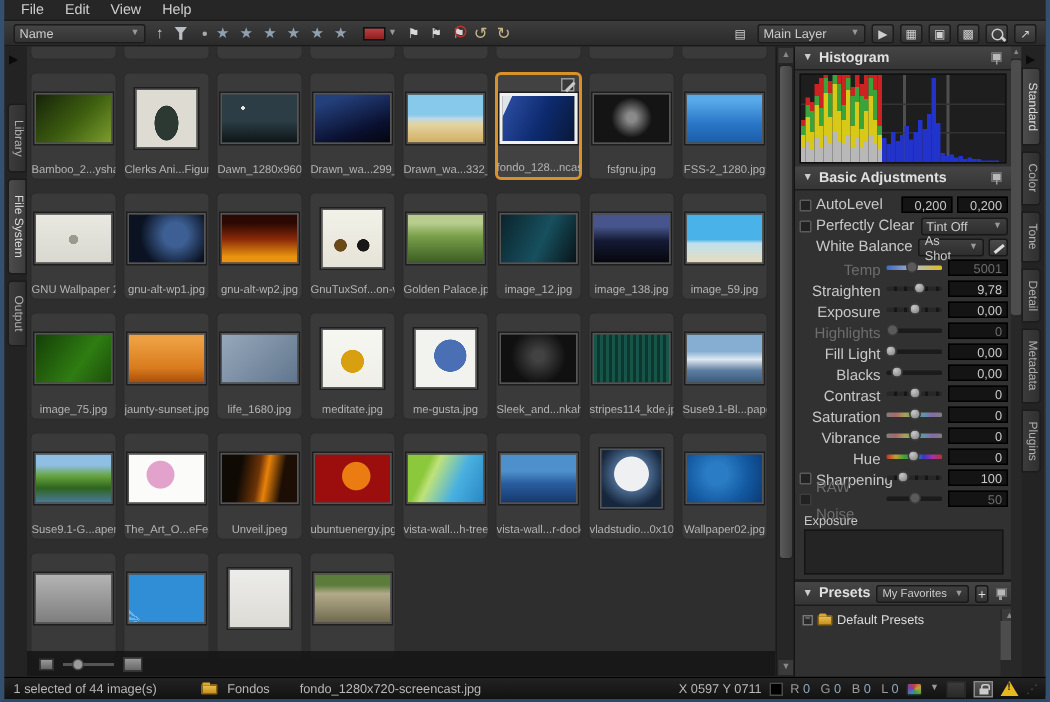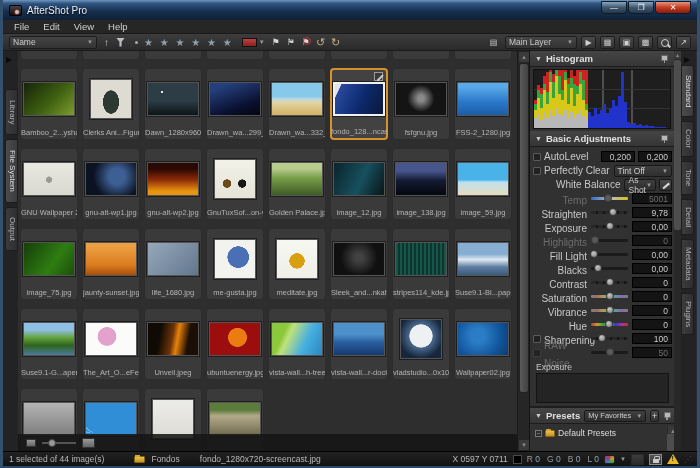--- a/index.html
+++ b/index.html
@@ -141,29 +141,20 @@
   .lockbox:after { content:""; position:absolute; left:2.5px; top:4.5px; width:6px; height:4px; background:#ccc; }
   .warn { width:0; height:0; border-left:6px solid transparent; border-right:6px solid transparent; border-bottom:10px solid #e8b820; position:relative; }
   .warn:after { content:"!"; position:absolute; left:-1.5px; top:1px; font-size:7px; color:#222; font-weight:bold; }
   .grip { color:#555; font-size:8px; letter-spacing:-1px; }
 </style>
 </head>
 <body>
 
 <div class="win">
 
-  <div class="titlebar">
-    <div class="appicon"></div>
-    <span class="apptitle">AfterShot Pro</span>
-    <div class="winbtns">
-      <div class="wbtn">—</div>
-      <div class="wbtn">❐</div>
-      <div class="wbtn close">✕</div>
-    </div>
-  </div>
 
   <div class="menubar" id="menubar">
       <span class="menu-item">File</span>
       <span class="menu-item">Edit</span>
       <span class="menu-item">View</span>
       <span class="menu-item">Help</span>
     </div>
 
   <div class="toolbar">
     <div class="dd name">
@@ -293,26 +284,26 @@
             </div>
             <div class="gcell">
               <div class="gthumb" style="background: linear-gradient(rgb(237, 160, 66) 10%, rgb(217, 123, 30) 70%, rgb(168, 78, 8));"></div>
               <div class="glabel">jaunty-sunset.jpg</div>
             </div>
             <div class="gcell">
               <div class="gthumb" style="background: linear-gradient(135deg, rgb(151, 168, 186), rgb(97, 118, 142));"></div>
               <div class="glabel">life_1680.jpg</div>
             </div>
             <div class="gcell">
+              <div class="gthumb sq" style="background: radial-gradient(circle at 50% 55%, rgb(216, 160, 16) 26%, transparent 27%), linear-gradient(rgb(247, 247, 242), rgb(239, 239, 232));"></div>
+              <div class="glabel">meditate.jpg</div>
+            </div>
+            <div class="gcell">
               <div class="gthumb sq" style="background: radial-gradient(circle at 58% 45%, rgb(74, 111, 181) 34%, rgb(242, 242, 238) 35%);"></div>
               <div class="glabel">me-gusta.jpg</div>
-            </div>
-            <div class="gcell">
-              <div class="gthumb sq" style="background: radial-gradient(circle at 50% 55%, rgb(216, 160, 16) 26%, transparent 27%), linear-gradient(rgb(247, 247, 242), rgb(239, 239, 232));"></div>
-              <div class="glabel">meditate.jpg</div>
             </div>
             <div class="gcell">
               <div class="gthumb" style="background: radial-gradient(circle at 50% 45%, rgb(66, 66, 66) 12%, rgb(16, 16, 16) 60%);"></div>
               <div class="glabel">Sleek_and...nkahn.jpg</div>
             </div>
             <div class="gcell">
               <div class="gthumb" style="background: repeating-linear-gradient(90deg, rgb(23, 85, 74) 0px, rgb(23, 85, 74) 2px, rgb(12, 54, 46) 2px, rgb(12, 54, 46) 4px);"></div>
               <div class="glabel">stripes114_kde.jpg</div>
             </div>
             <div class="gcell">
@@ -601,21 +592,21 @@
         </div>
         <div class="arow">
           <div class="cb"></div>
           <span class="albl">Perfectly Clear</span>
           <div class="ddp" style="margin-left:4px">
             <span>Tint Off</span>
             <span class="arr" style="margin-left:auto;font-size:6px;color:#999">▼</span>
           </div>
         </div>
         <div class="arow">
-          <span class="albl" style="margin-left:23px">White Balance</span>
+          <span class="albl" style="margin-left:11px">White Balance</span>
           <div class="ddp" style="margin-left:4px">
             <span>As Shot</span>
             <span class="arr" style="margin-left:auto;font-size:6px;color:#999">▼</span>
           </div>
           <div class="eyedrop"></div>
         </div>
         <div id="sliders">
             <div class="arow">
               <div class="lblcol"><span class="albl dim">Temp</span></div>
               <div class="track temp">

